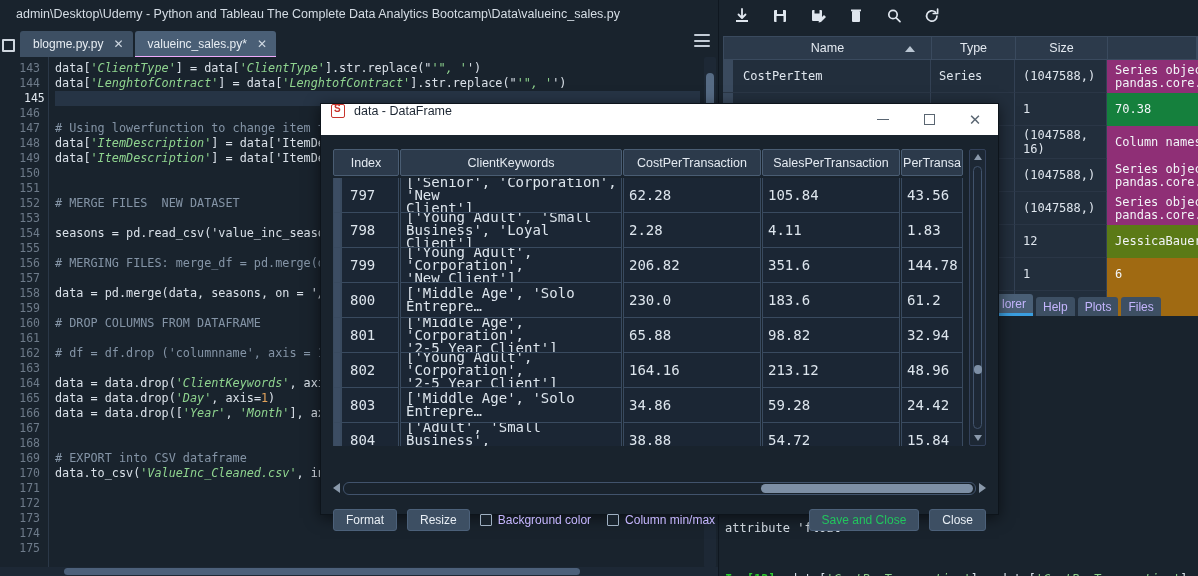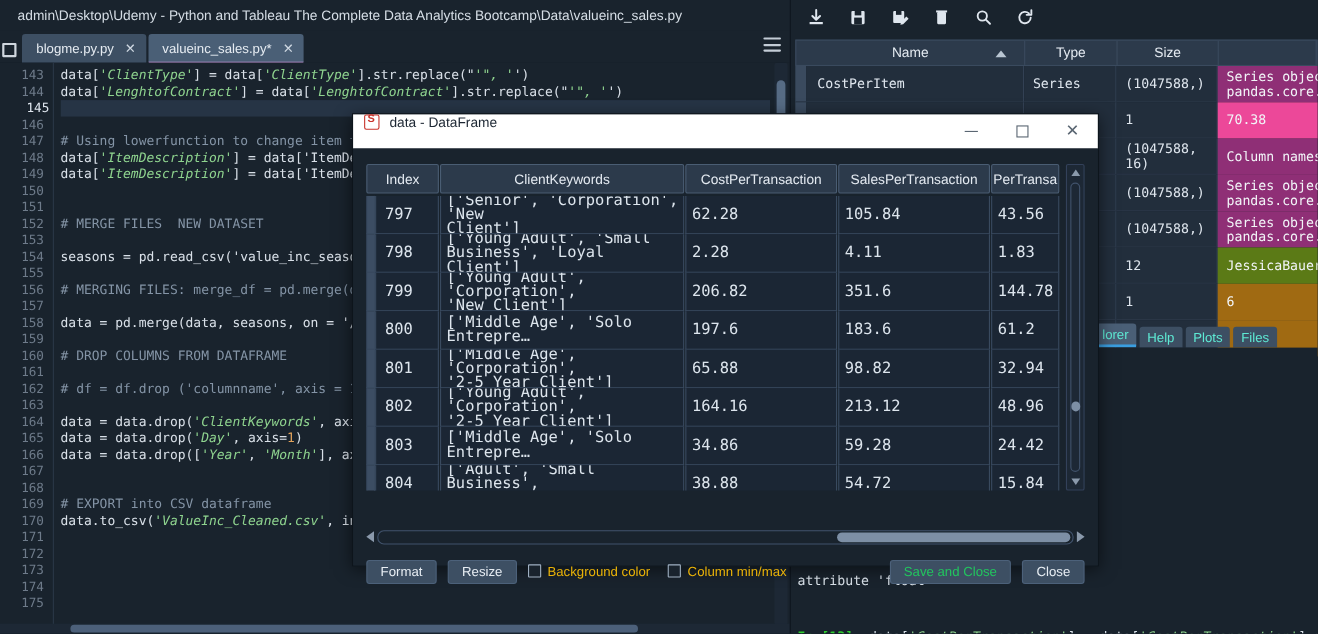--- a/index.html
+++ b/index.html
@@ -125,21 +125,21 @@
     white-space:pre; line-height:13px; overflow:hidden;
   }
 
   
   #console-tabs {
     position:absolute; left:0; top:294px; height:22px; display:flex; align-items:flex-end; gap:3px;
     padding-left: 276px;
   }
   .ctab {
     height:19px; padding:0 7px; display:flex; align-items:center; font-size:12px;
-    background:#3d4f63; color:#5eead4; border-top-left-radius:3px; border-top-right-radius:3px;
+    background:#3d4f63; color:#c4b5fd; border-top-left-radius:3px; border-top-right-radius:3px;
     white-space:nowrap;
   }
   .ctab.active { background:#4a5f76; border-bottom:3px solid #3a9ee0; height:22px; }
 
   #console {
     position:absolute; left:0; top:316px; right:0; bottom:0; background:#19232d;
     font-family:"DejaVu Sans Mono", monospace; font-size:12px; overflow:hidden;
   }
   #console .cline { height:17px; line-height:17px; white-space:pre; color:#d8e0e8; padding-left:6px;}
   .green { color:#43c143; }
@@ -222,21 +222,21 @@
   #df-footer {
     position:absolute; left:12px; right:12px; top:370px; height:30px;
     display:flex; align-items:center;
   }
   .dbtn {
     height:22px; padding:0 12px; background:#3d4f63; color:#e8eef4; font-size:12px;
     border:1px solid #4c617a; border-radius:3px; display:flex; align-items:center;
     margin-right:10px; white-space:nowrap;
   }
   .dbtn.disabled { color:#22c55e; }
-  .dchk { display:flex; margin-right:16px; color:#eab308; font-size:12px; }
+  .dchk { display:flex; align-items:center; margin-right:16px; color:#c4b5fd; font-size:12px; }
   .dchk .box { width:12px; height:12px; border:1px solid #9fb0c2; background:#19232d; margin-right:6px; border-radius:1px;}
   #df-footer .spacer { flex:1; }
 </style>
 </head>
 <body>
 
 <div id="app">
 
   <div id="editor-pane">
 
@@ -366,21 +366,21 @@
             <div class="c-type">Series</div>
             <div class="c-size">(1047588,)</div>
             <div class="c-val" style="background:#8f2f76">Series object of
 pandas.core.s</div>
           </div>
           <div class="ve-row">
             <div class="marker"></div>
             <div class="c-name"></div>
             <div class="c-type"></div>
             <div class="c-size">1</div>
-            <div class="c-val" style="background:#ec4899">70.38</div>
+            <div class="c-val" style="background:#15803d">70.38</div>
           </div>
           <div class="ve-row">
             <div class="marker"></div>
             <div class="c-name"></div>
             <div class="c-type"></div>
             <div class="c-size">(1047588, 16)</div>
             <div class="c-val" style="background:#8f2f76">Column names:</div>
           </div>
           <div class="ve-row">
             <div class="marker"></div>
@@ -502,21 +502,21 @@
               <div class="cell kw w-kw">['Young Adult', 'Corporation',
 'New Client']</div>
               <div class="cell w-cpt">206.82</div>
               <div class="cell w-spt">351.6</div>
               <div class="cell w-ppt">144.78</div>
             </div>
             <div class="df-row">
               <div class="lmark"></div>
               <div class="cell idx w-idx" style="width:58px">800</div>
               <div class="cell kw w-kw">['Middle Age', 'Solo Entrepre…</div>
-              <div class="cell w-cpt">197.6</div>
+              <div class="cell w-cpt">230.0</div>
               <div class="cell w-spt">183.6</div>
               <div class="cell w-ppt">61.2</div>
             </div>
             <div class="df-row">
               <div class="lmark"></div>
               <div class="cell idx w-idx" style="width:58px">801</div>
               <div class="cell kw w-kw">['Middle Age', 'Corporation',
 '2-5 Year Client']</div>
               <div class="cell w-cpt">65.88</div>
               <div class="cell w-spt">98.82</div>

